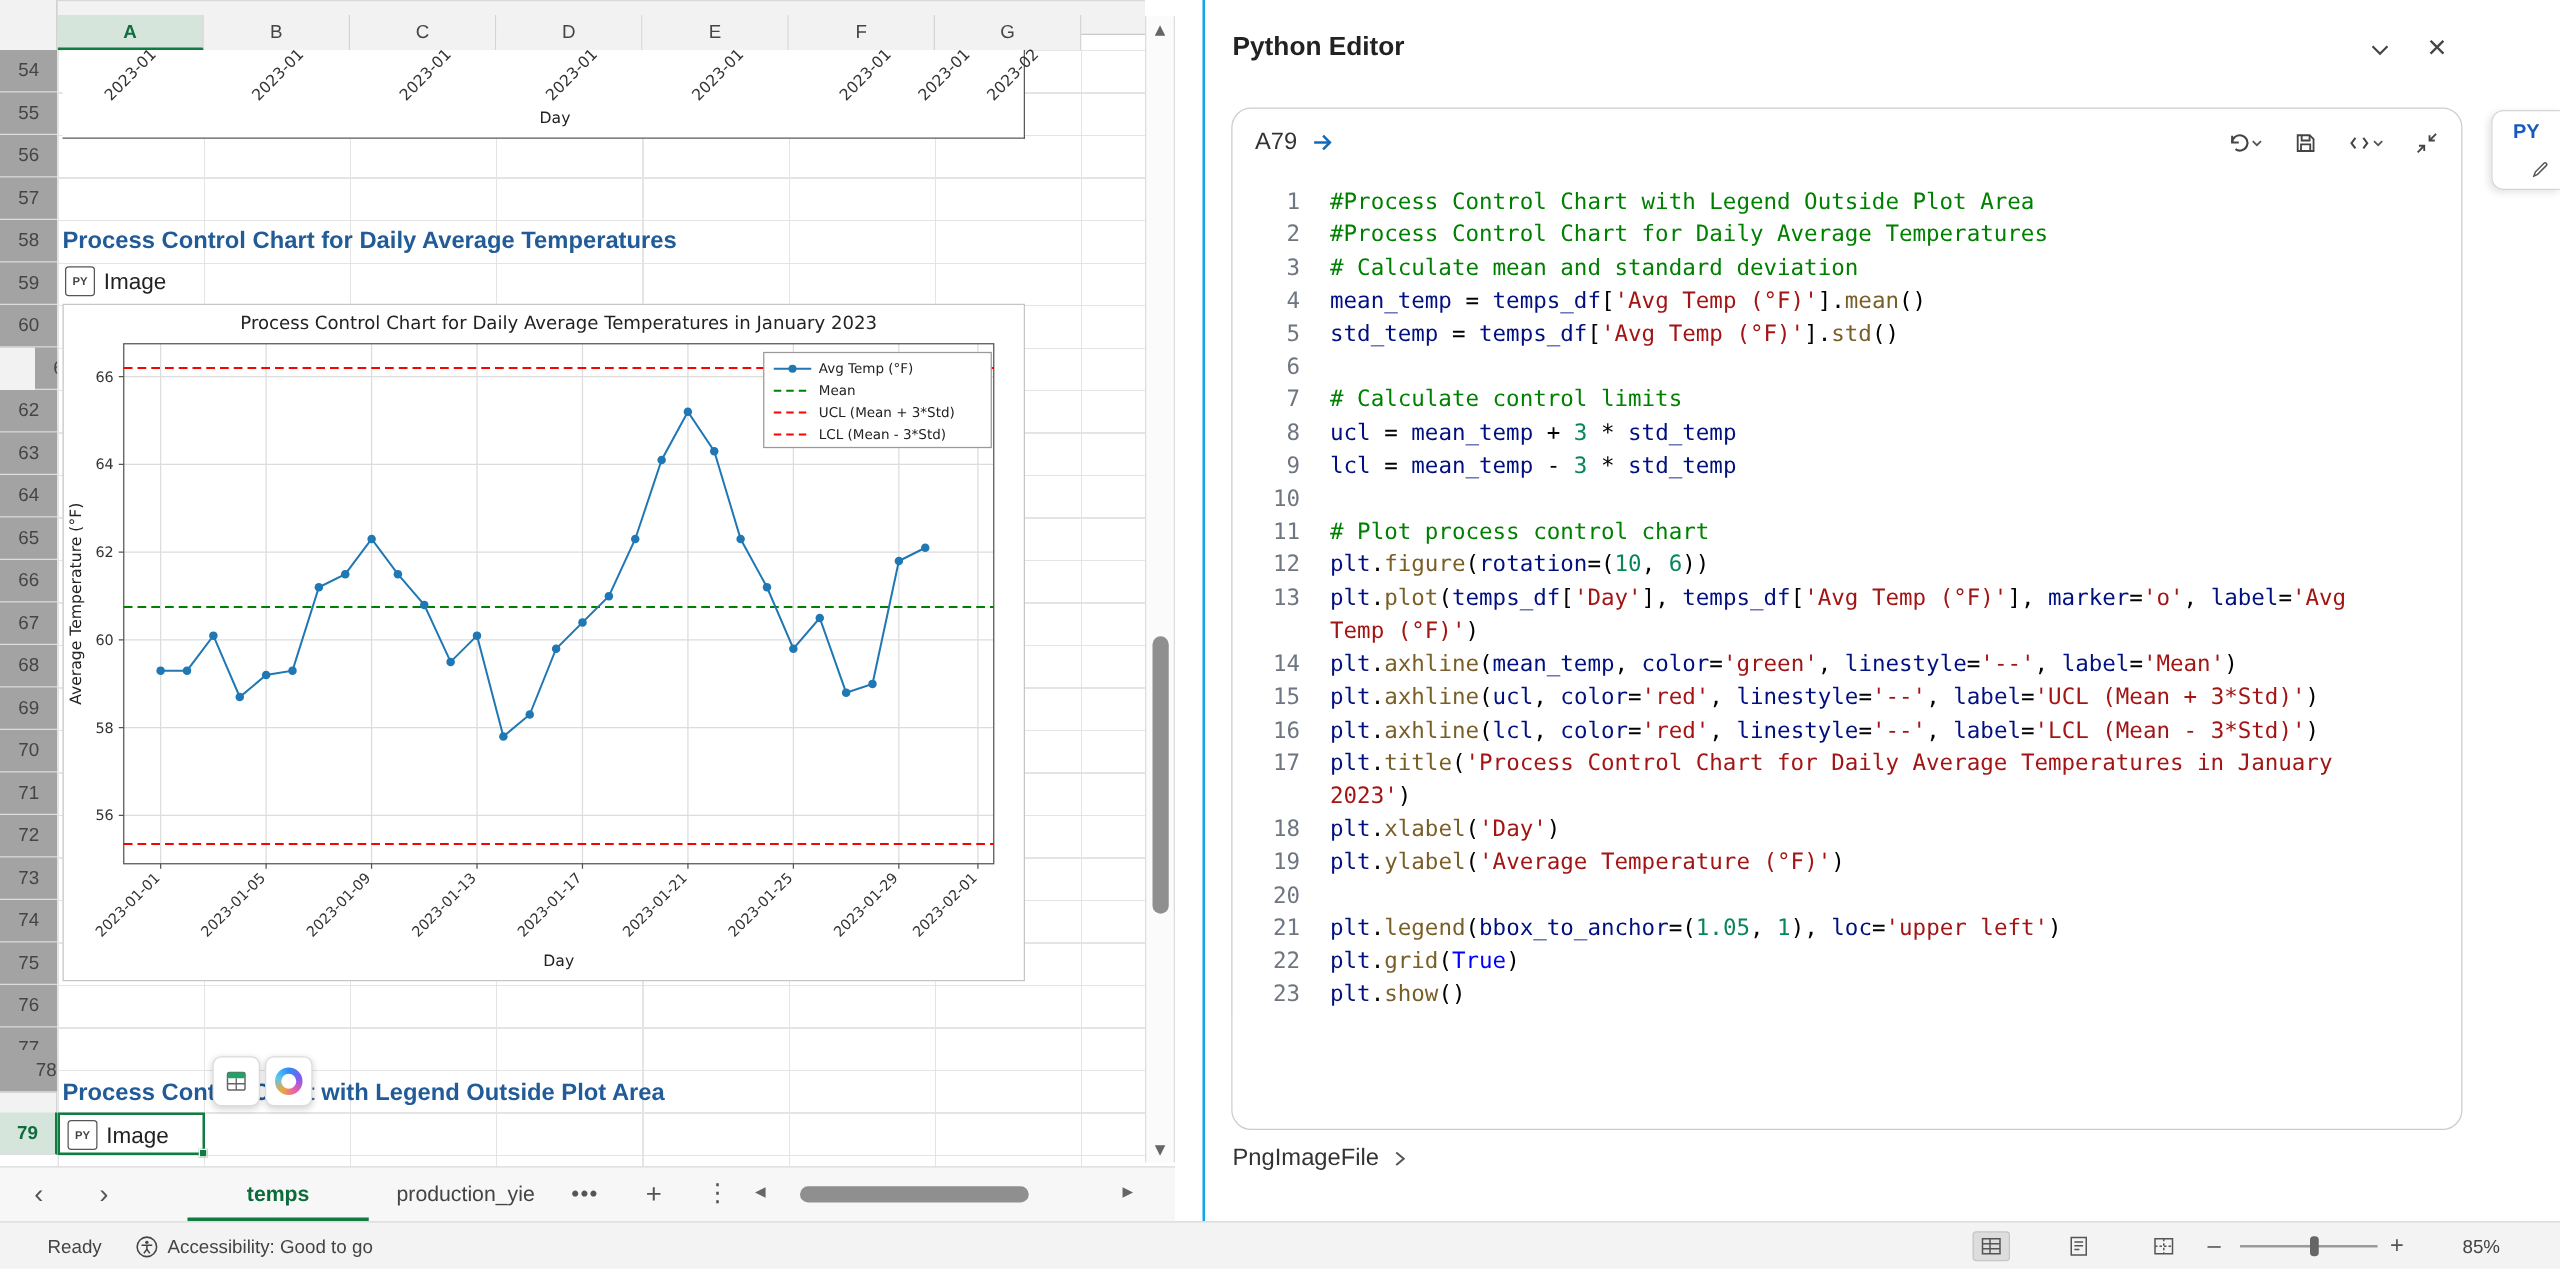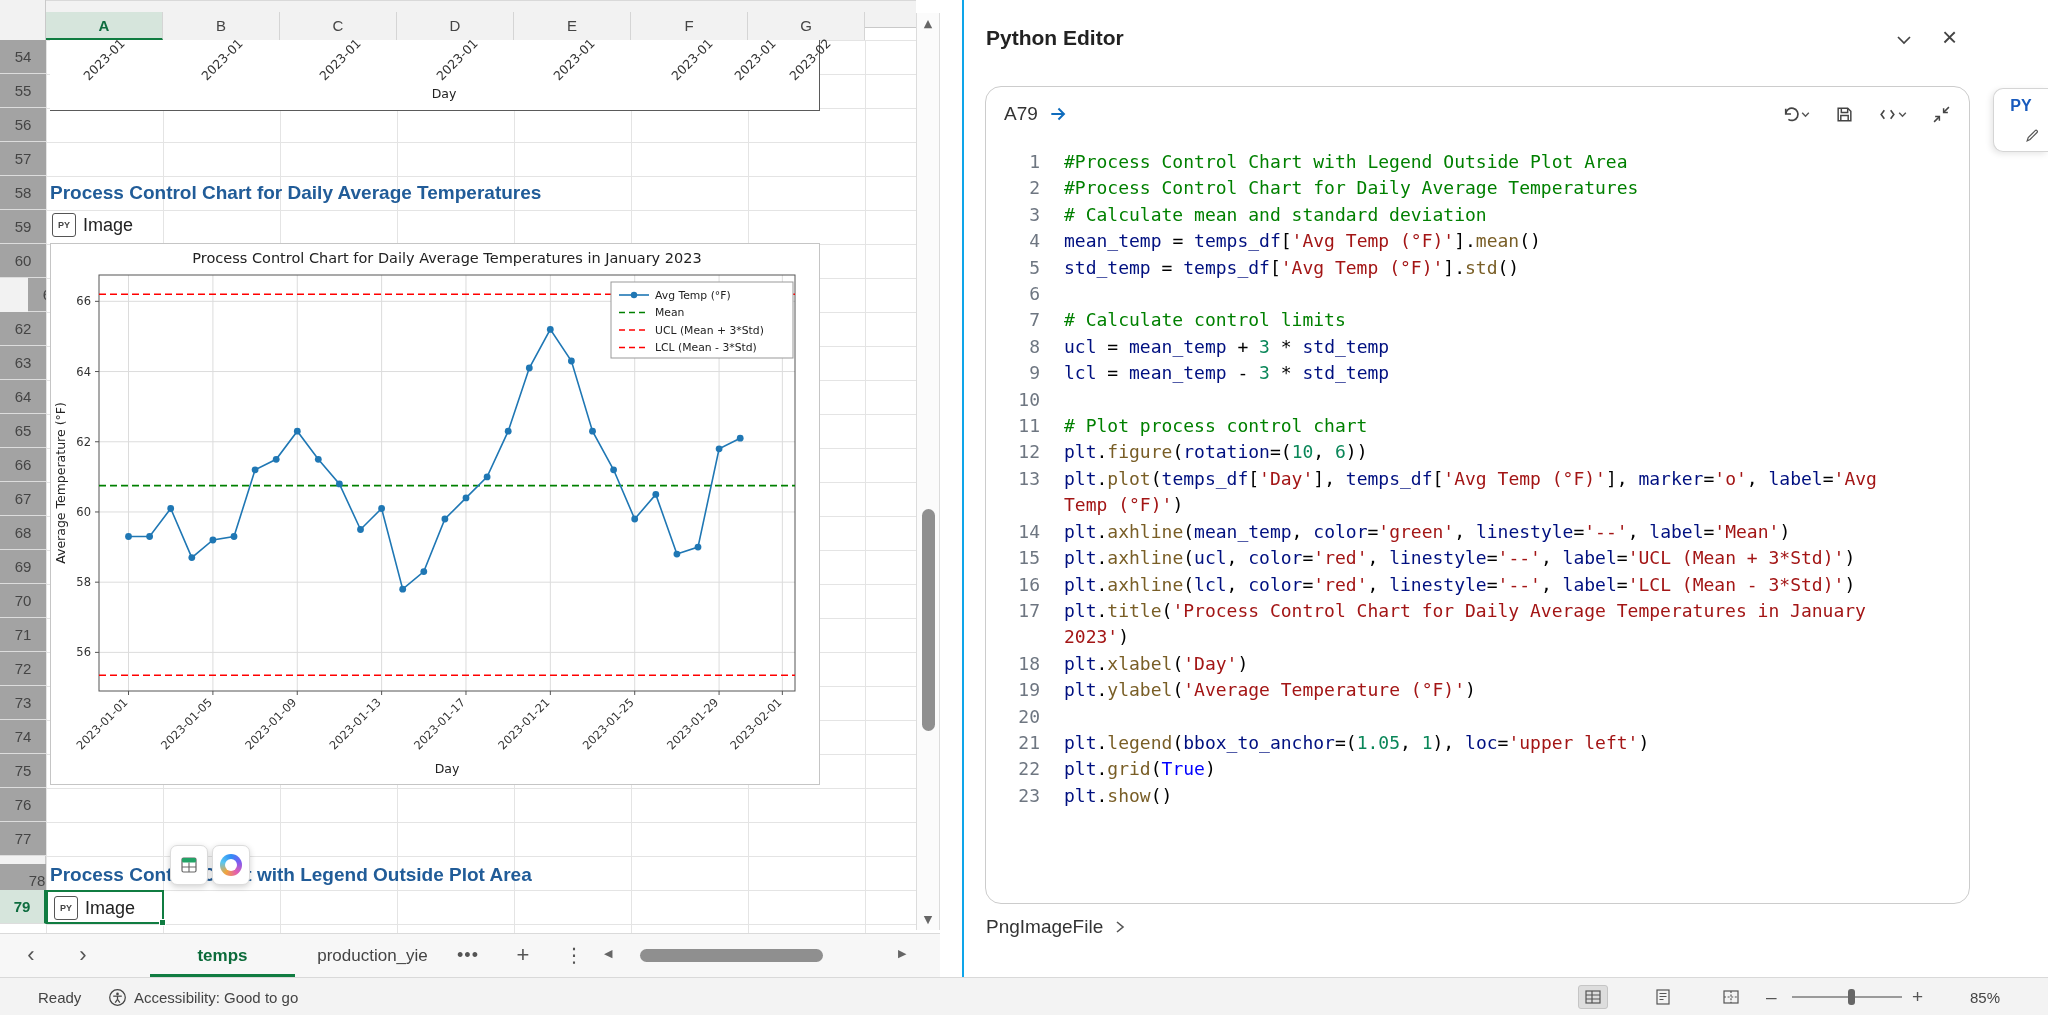--- a/index.html
+++ b/index.html
@@ -117,21 +117,21 @@
     <div class="row-h" style="top: 516px;">68</div>
     <div class="row-h" style="top: 550px;">69</div>
     <div class="row-h" style="top: 584px;">70</div>
     <div class="row-h" style="top: 618px;">71</div>
     <div class="row-h" style="top: 652px;">72</div>
     <div class="row-h" style="top: 686px;">73</div>
     <div class="row-h" style="top: 720px;">74</div>
     <div class="row-h" style="top: 754px;">75</div>
     <div class="row-h" style="top: 788px;">76</div>
     <div class="row-h" style="top: 822px;">77</div>
-    <div class="row-h" style="top: 864px; padding-left: 28px;">78</div>
+    <div class="row-h" style="top: 840px; padding-left: 28px;">78</div>
     <div class="row-h sel" style="top: 890px;">79</div>
   </div>
 
 <div class="abs" id="grid-bg"></div>
 
 <div class="abs" id="upper-frag">
   <div id="upper-labels">
       <div class="rot-label" style="left: 20px;">2023-01</div>
       <div class="rot-label" style="left: 138px;">2023-01</div>
       <div class="rot-label" style="left: 256px;">2023-01</div>

